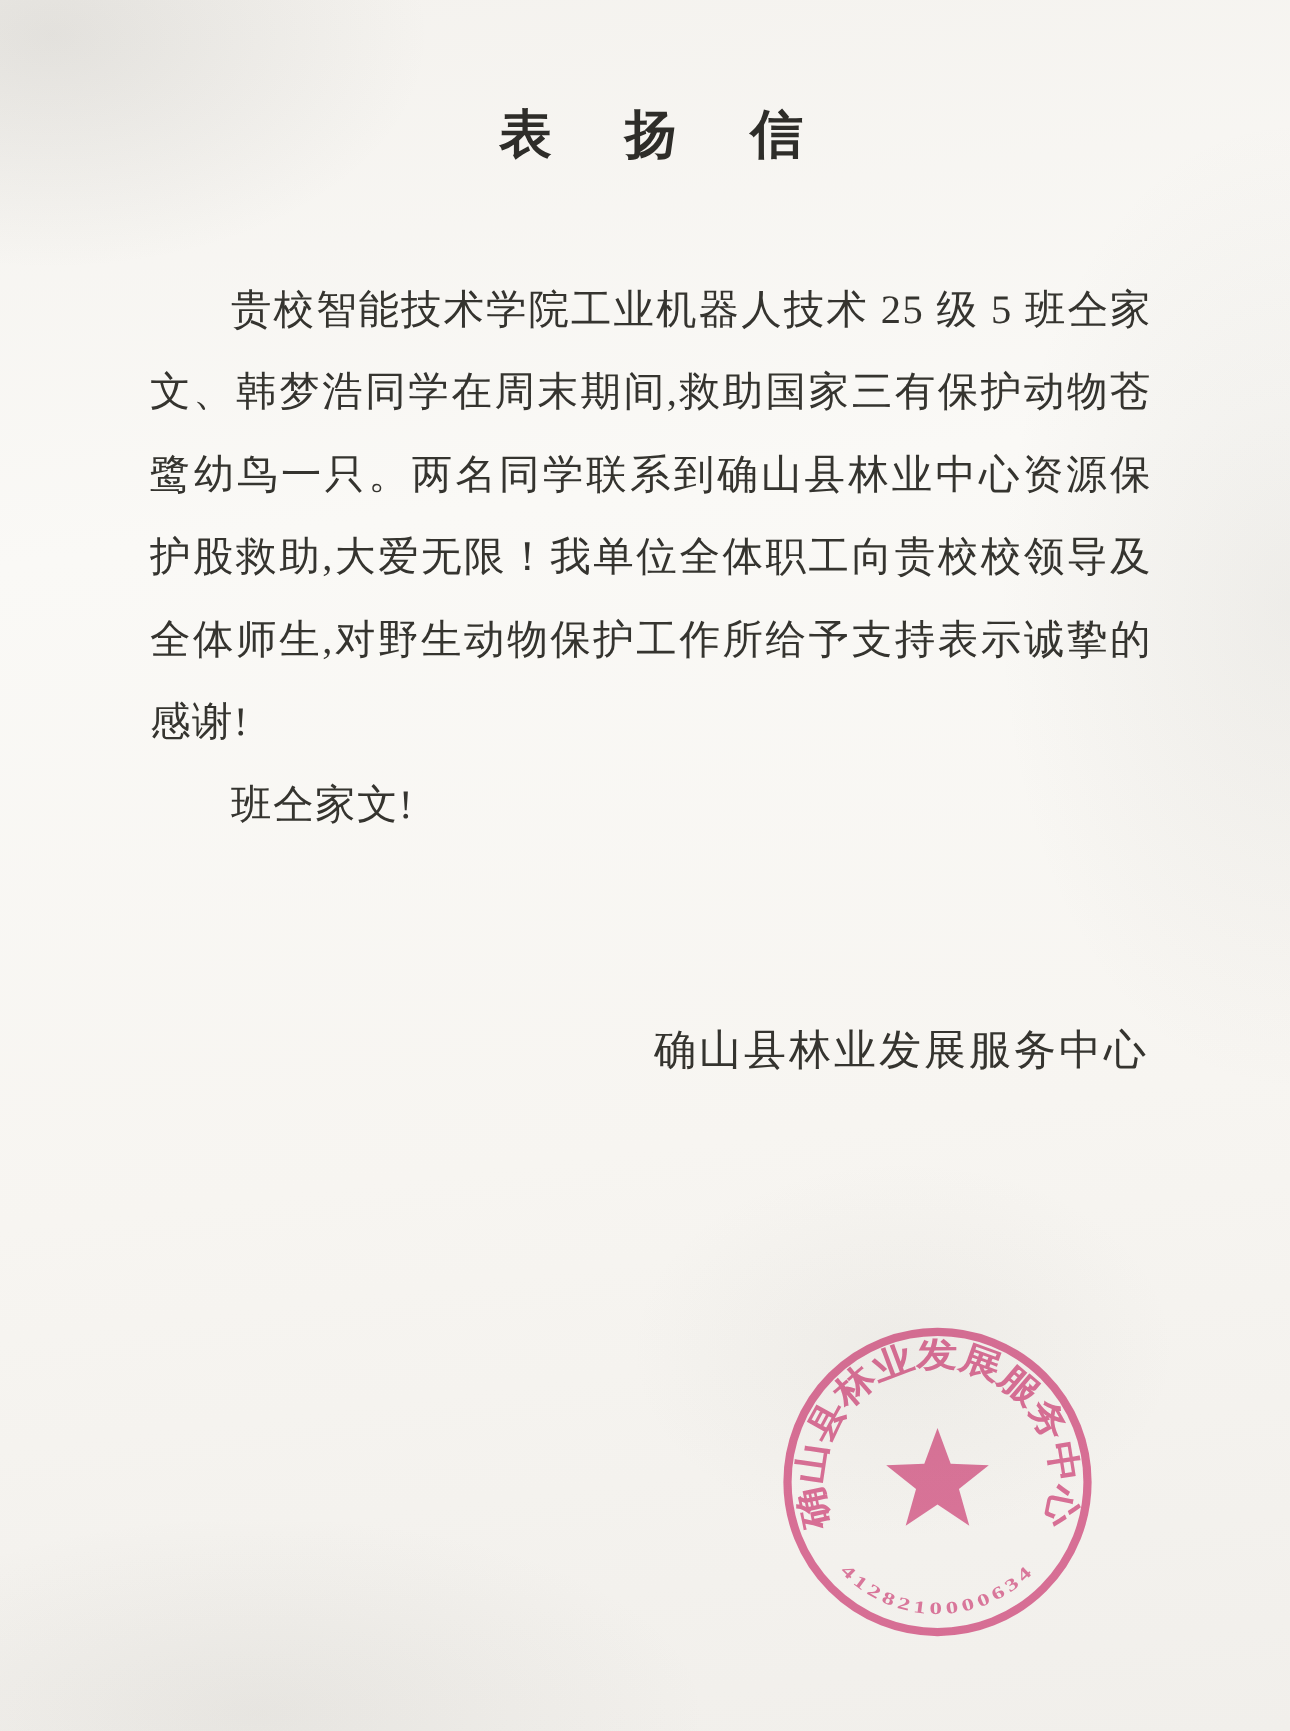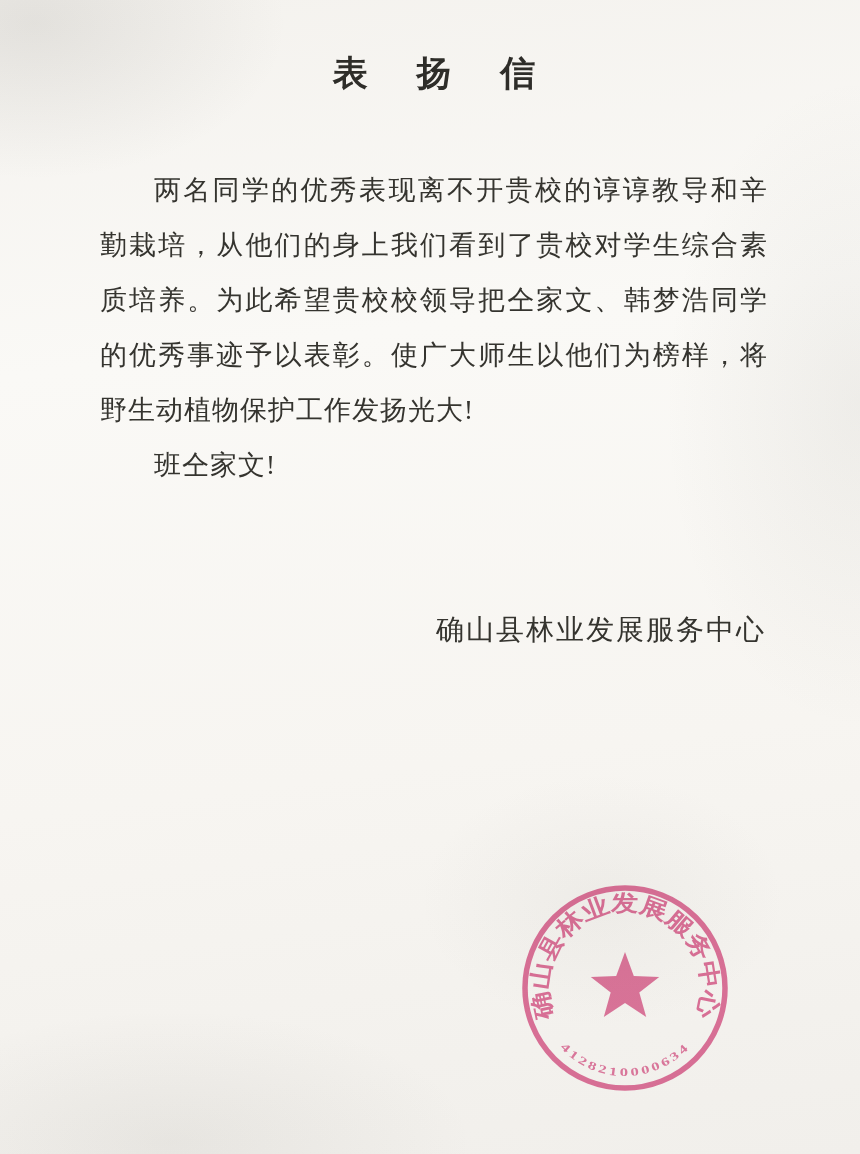--- a/index.html
+++ b/index.html
@@ -18,21 +18,21 @@
       radial-gradient(ellipse 300px 500px at 100% 35%, rgba(140,138,130,0.10), rgba(0,0,0,0) 65%),
       radial-gradient(ellipse 500px 220px at 20% 99%, rgba(130,128,120,0.10), rgba(0,0,0,0) 60%),
       radial-gradient(ellipse 260px 180px at 70% 78%, rgba(150,148,140,0.08), rgba(0,0,0,0) 70%),
       linear-gradient(173deg, #f4f2ee 0%, #faf9f6 30%, #f7f5f1 65%, #f1efeb 100%);
   }
   .content {
     position: relative;
     padding: 0 92px 0 100px;
   }
   .title {
-    margin: 0;
+    margin: 16px;
     padding-top: 50px;
     text-align: center;
     font-size: 35px;
     font-weight: bold;
     letter-spacing: 20px;
     text-indent: 20px;
     color: #2e2d29;
   }
   .body-text { margin-top: 66px; }
   .salutation {
@@ -69,21 +69,21 @@
 </style>
 </head>
 <body>
 
 <div class="page">
   <div class="content">
 
     <h1 class="title">表 扬 信</h1>
 
     <div class="body-text">
-      <p class="para">两名同学的优秀表现离不开贵校的谆谆教导和辛勤栽培，从他们的身上我们看到了贵校对学生综合素质培养。为此希望贵校校领导把仝家文、韩梦浩同学的优秀事迹予以表彰。使广大师生以他们为榜样，将野生动植物保护工作发扬光大!</p>
+      <p class="para">贵校智能技术学院工业机器人技术 25 级 5 班仝家文、韩梦浩同学在周末期间,救助国家三有保护动物苍鹭幼鸟一只。两名同学联系到确山县林业中心资源保护股救助,大爱无限！我单位全体职工向贵校校领导及全体师生,对野生动物保护工作所给予支持表示诚挚的感谢!</p>
       <p class="para">班仝家文!</p>
     </div>
 
     <div class="sign-block">
       <div class="signature">确山县林业发展服务中心</div>
 
     </div>
 
   </div>
 

